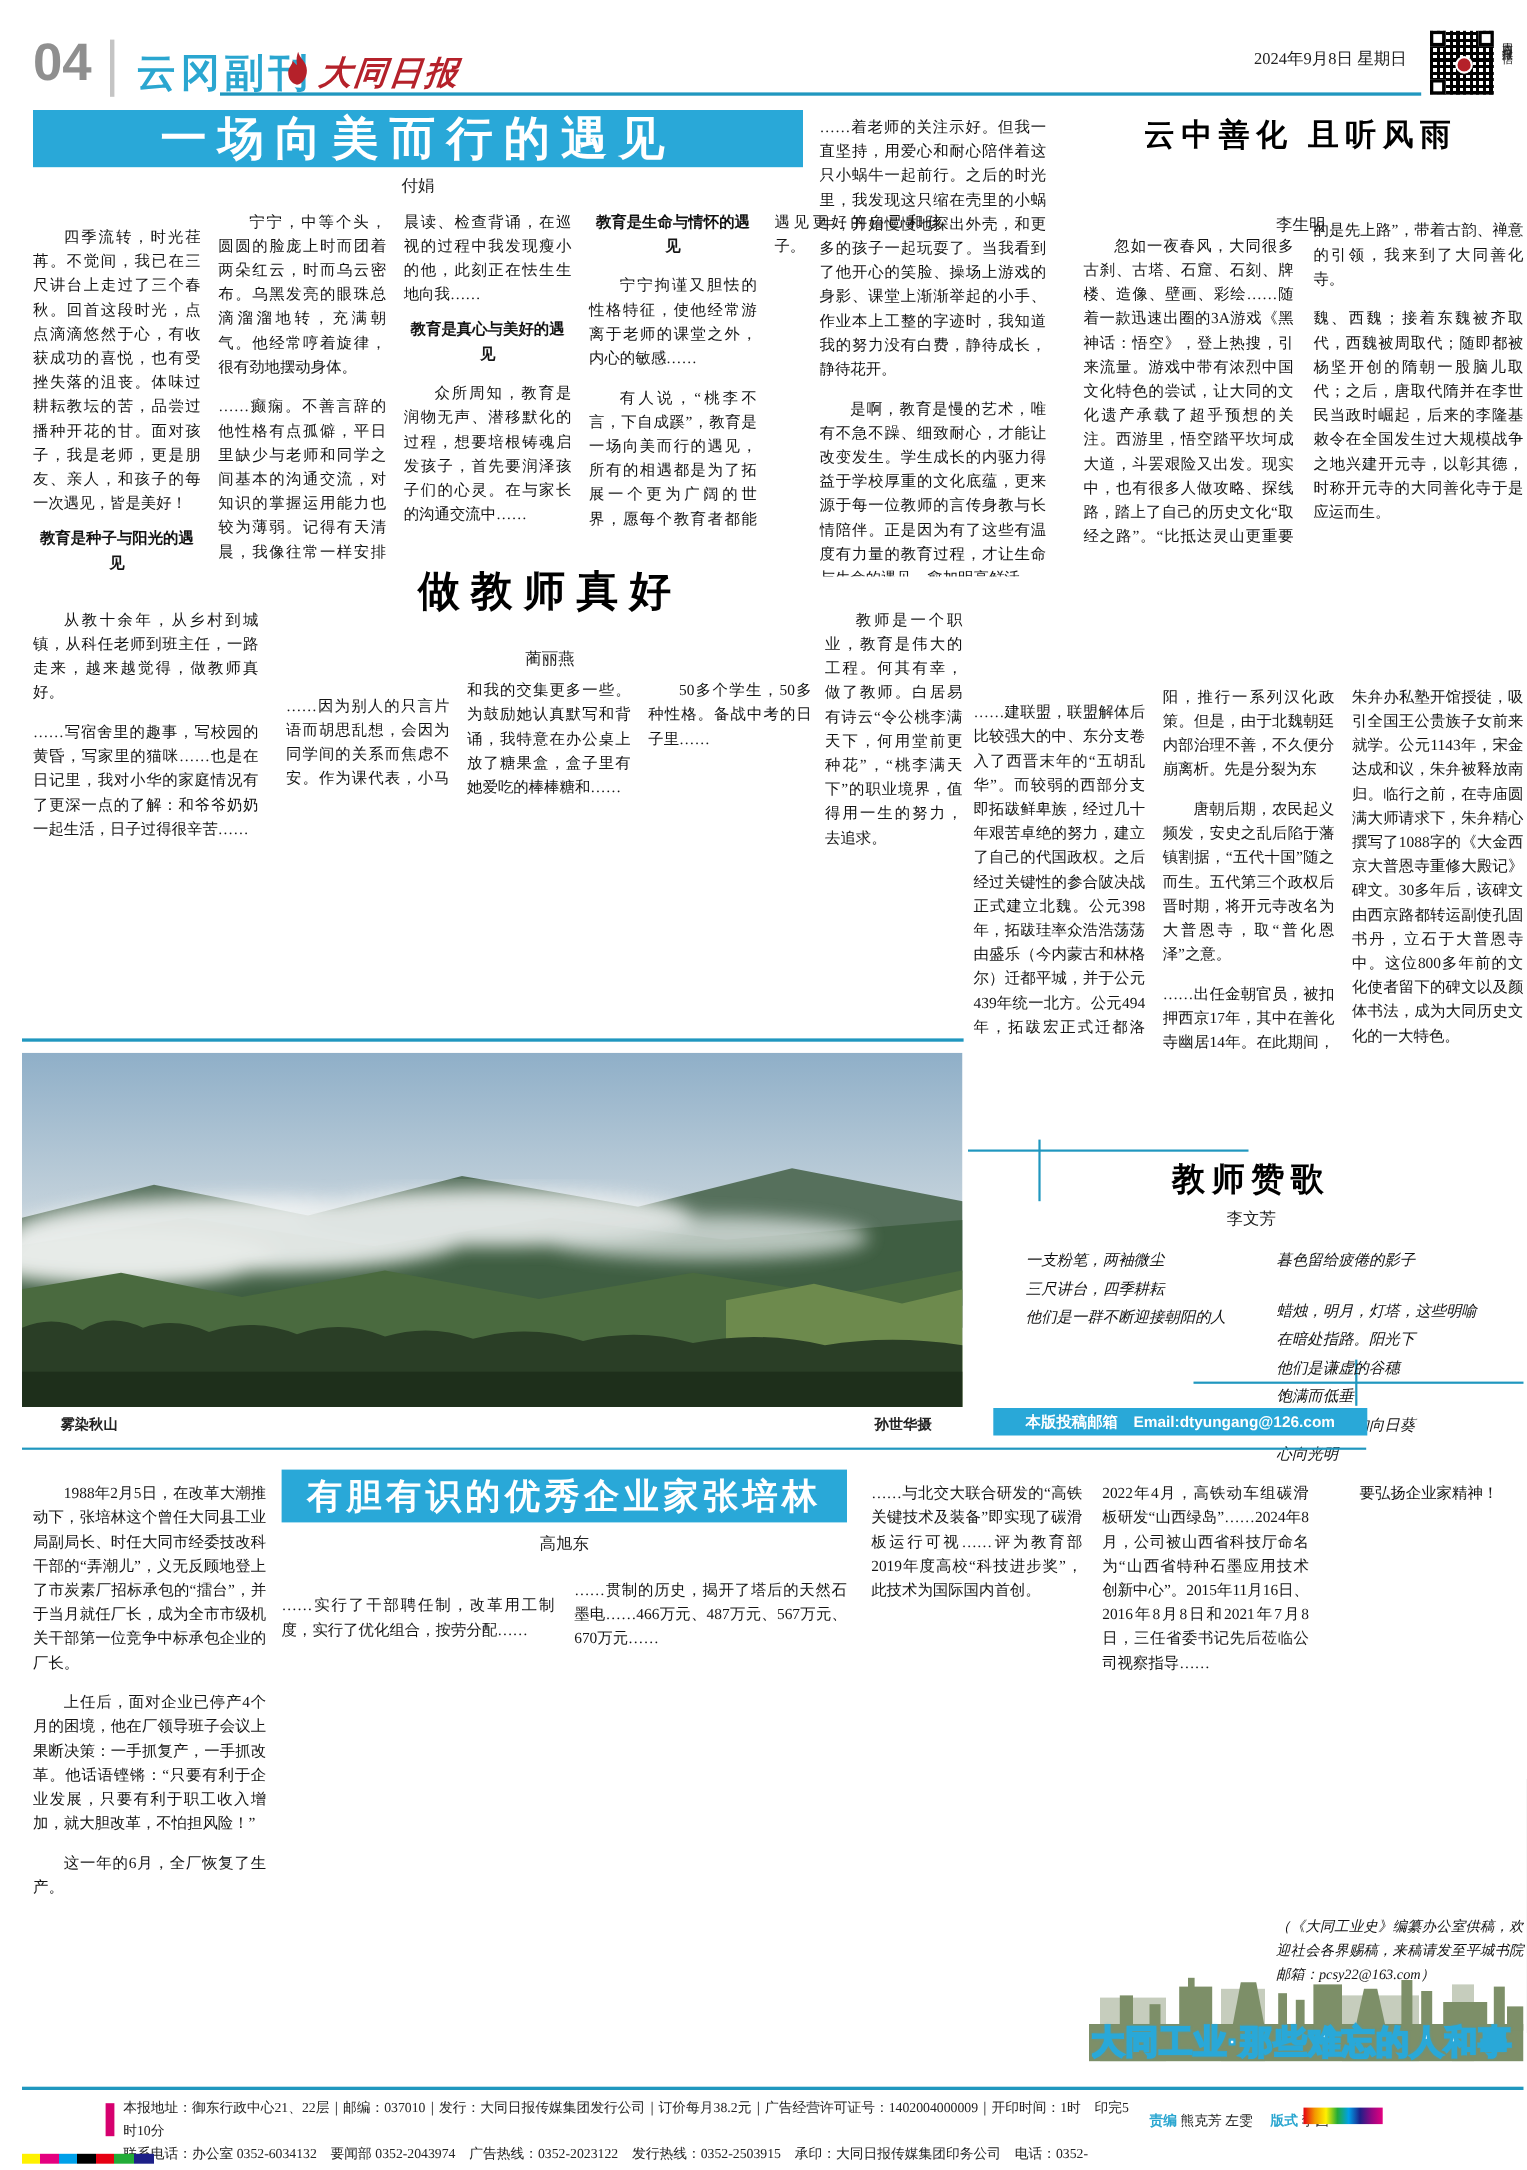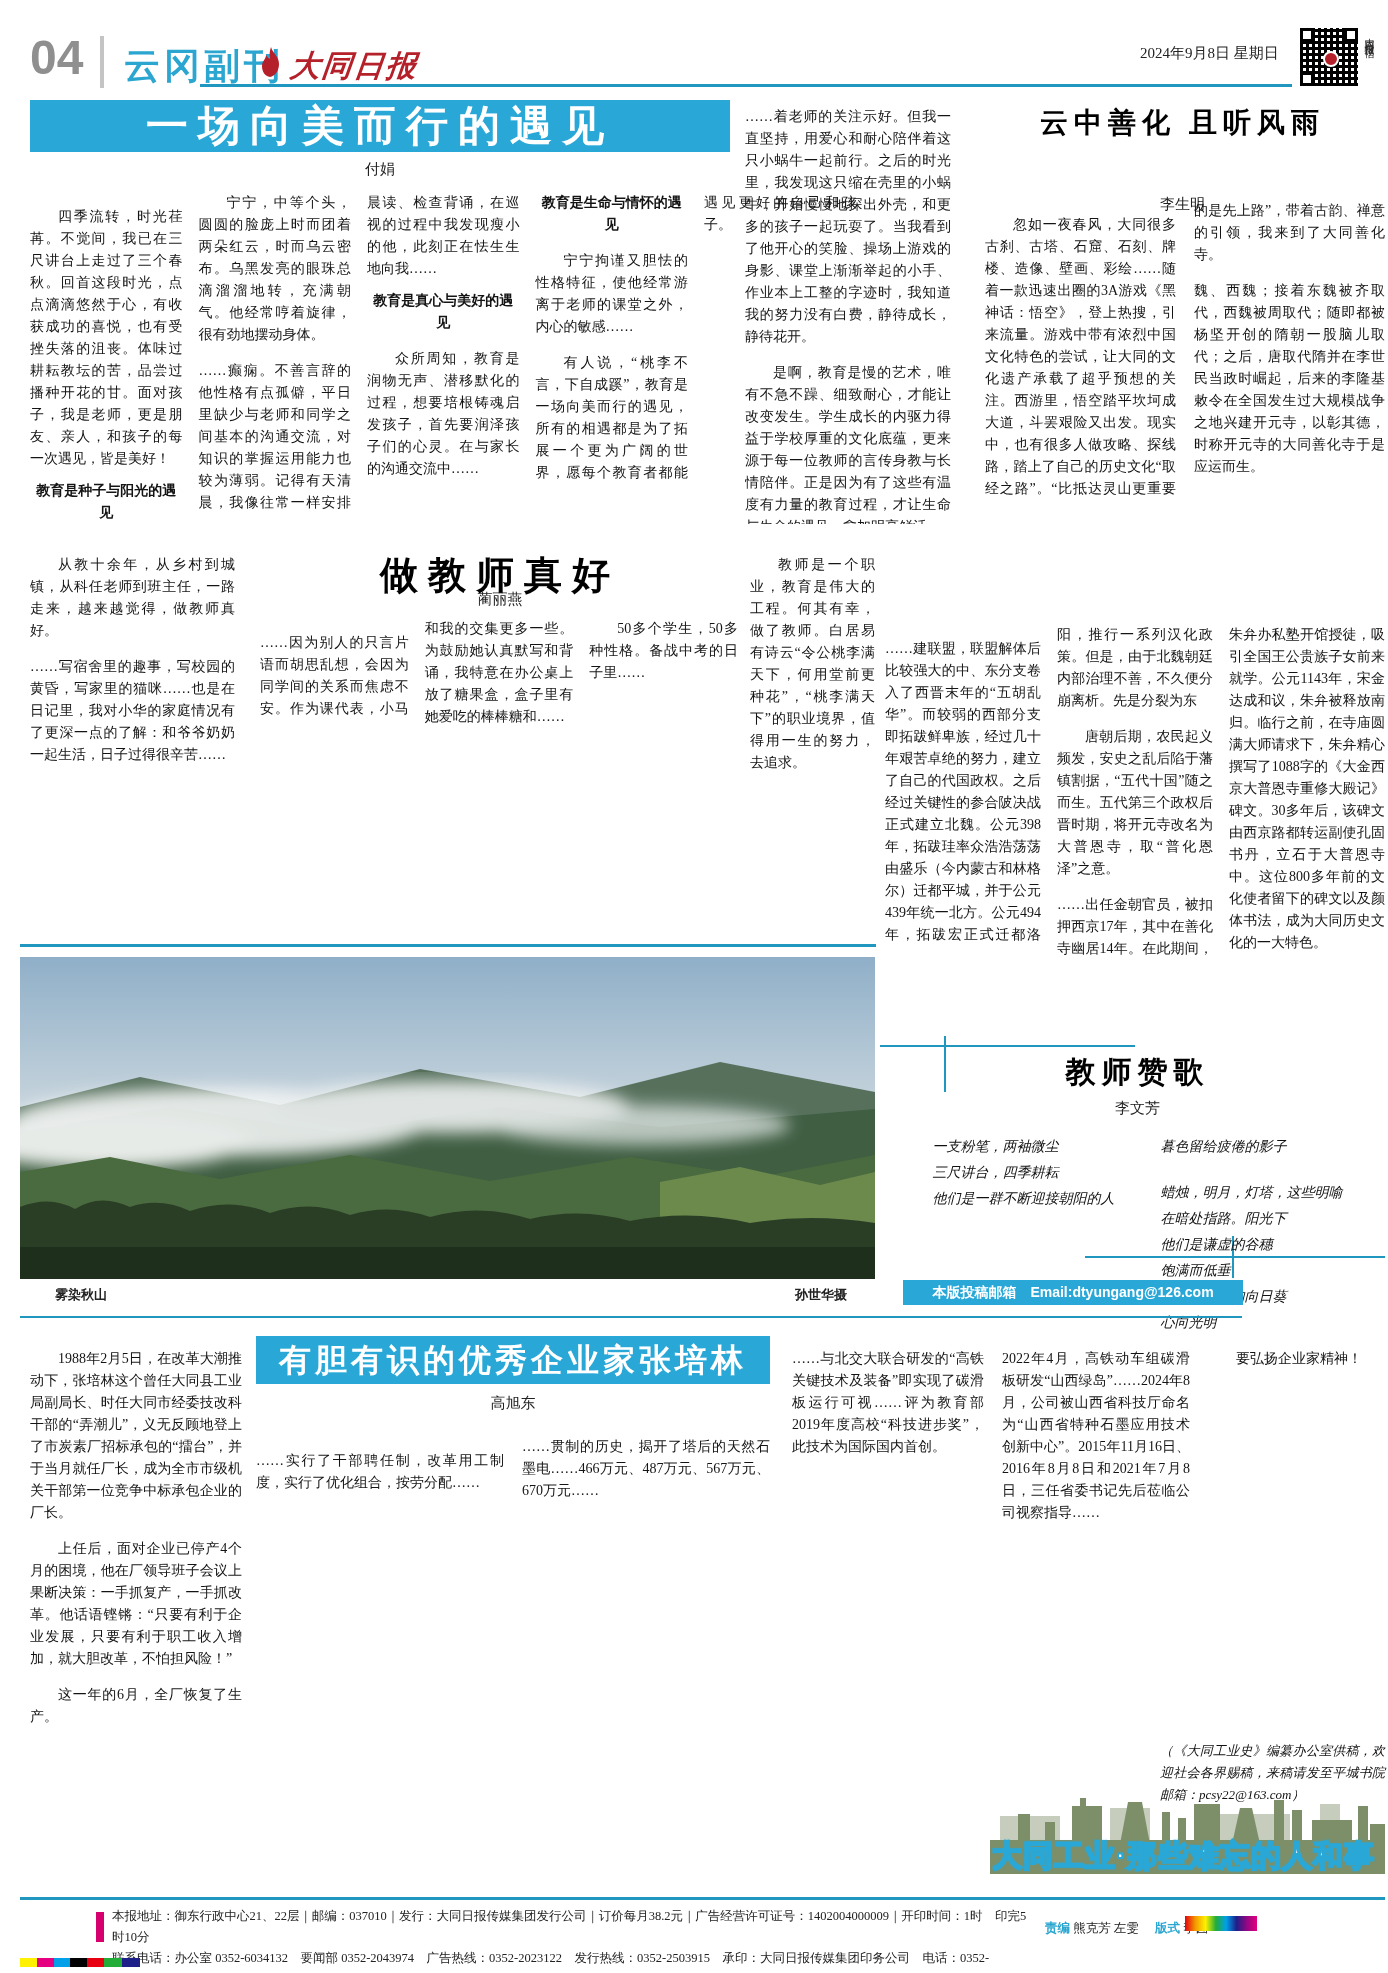--- a/index.html
+++ b/index.html
@@ -102,21 +102,21 @@
   <div class="abs bt cols3" style="left:885px;top:624px;width:500px;height:414px;">
     <p class="nofirst">……建联盟，联盟解体后比较强大的中、东分支卷入了西晋末年的“五胡乱华”。而较弱的西部分支即拓跋鲜卑族，经过几十年艰苦卓绝的努力，建立了自己的代国政权。之后经过关键性的参合陂决战正式建立北魏。公元398年，拓跋珪率众浩浩荡荡由盛乐（今内蒙古和林格尔）迁都平城，并于公元439年统一北方。公元494年，拓跋宏正式迁都洛阳，推行一系列汉化政策。但是，由于北魏朝廷内部治理不善，不久便分崩离析。先是分裂为东</p>
     <p>唐朝后期，农民起义频发，安史之乱后陷于藩镇割据，“五代十国”随之而生。五代第三个政权后晋时期，将开元寺改名为大普恩寺，取“普化恩泽”之意。</p>
     <p class="nofirst">……出任金朝官员，被扣押西京17年，其中在善化寺幽居14年。在此期间，朱弁办私塾开馆授徒，吸引全国王公贵族子女前来就学。公元1143年，宋金达成和议，朱弁被释放南归。临行之前，在寺庙圆满大师请求下，朱弁精心撰写了1088字的《大金西京大普恩寺重修大殿记》碑文。30多年后，该碑文由西京路都转运副使孔固书丹，立石于大普恩寺中。这位800多年前的文化使者留下的碑文以及颜体书法，成为大同历史文化的一大特色。</p>
   </div>
 
   <div class="abs bt" style="left:30px;top:540px;width:205px;height:396px;overflow:hidden;">
     <p>从教十余年，从乡村到城镇，从科任老师到班主任，一路走来，越来越觉得，做教师真好。</p>
     <p class="nofirst">……写宿舍里的趣事，写校园的黄昏，写家里的猫咪……也是在日记里，我对小华的家庭情况有了更深一点的了解：和爷爷奶奶一起生活，日子过得很辛苦……</p>
   </div>
-  <div class="abs serif-title" style="left:260px;top:550px;width:480px;font-size:38px;letter-spacing:10px;">做教师真好</div>
+  <div class="abs serif-title" style="left:260px;top:512px;width:480px;font-size:38px;letter-spacing:10px;">做教师真好</div>
   <div class="abs byline" style="left:260px;top:590px;width:480px;">蔺丽燕</div>
   <div class="abs bt cols3" style="left:260px;top:618px;width:478px;height:320px;">
     <p class="nofirst">……因为别人的只言片语而胡思乱想，会因为同学间的关系而焦虑不安。作为课代表，小马和我的交集更多一些。为鼓励她认真默写和背诵，我特意在办公桌上放了糖果盒，盒子里有她爱吃的棒棒糖和……</p>
     <p>50多个学生，50多种性格。备战中考的日子里……</p>
   </div>
   <div class="abs bt" style="left:750px;top:540px;width:125px;height:398px;overflow:hidden;">
     <p>教师是一个职业，教育是伟大的工程。何其有幸，做了教师。白居易有诗云“令公桃李满天下，何用堂前更种花”，“桃李满天下”的职业境界，值得用一生的努力，去追求。</p>
   </div>
 
   <div class="abs teal-line" style="left:20px;top:944px;width:856px;height:3px;"></div>

